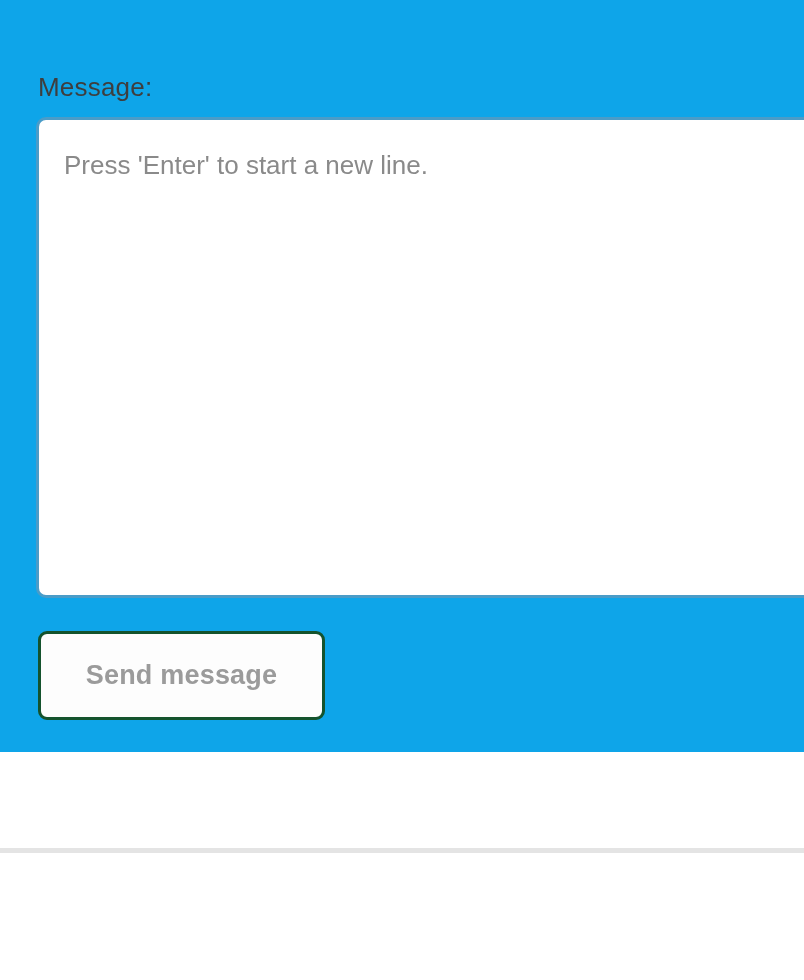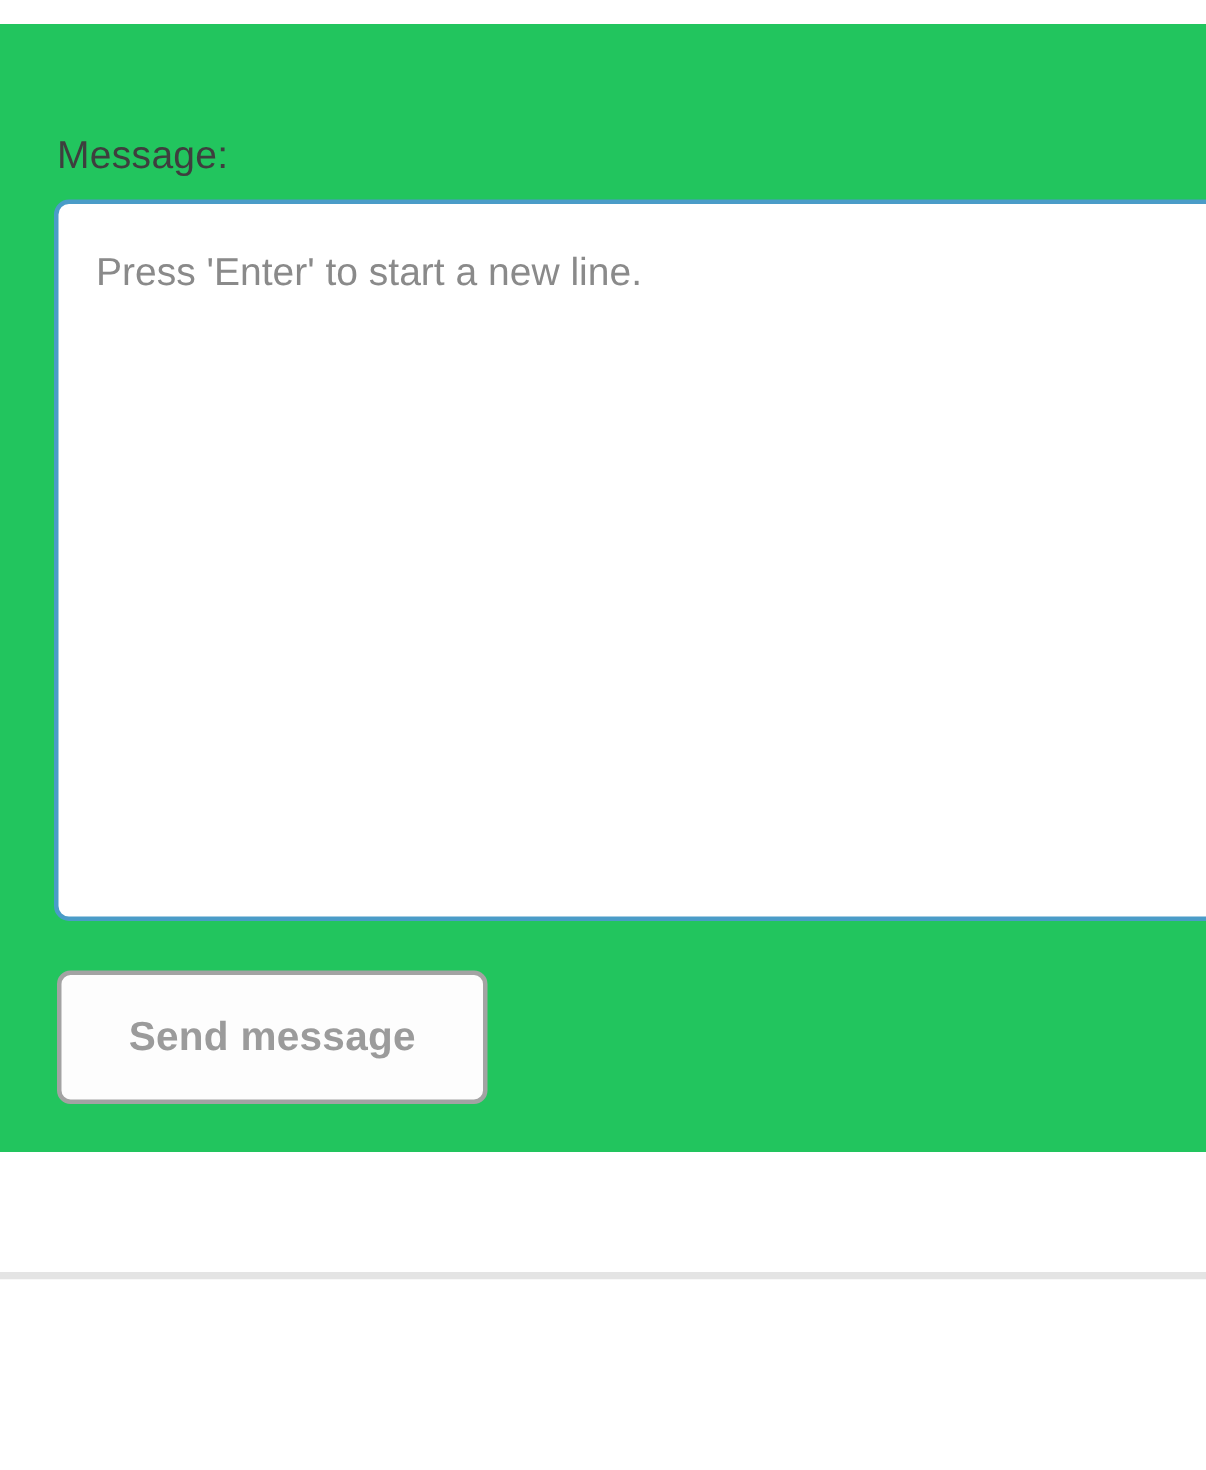--- a/index.html
+++ b/index.html
@@ -12,24 +12,24 @@
     overflow: hidden;
     position: relative;
     background: #ffffff;
     font-family: "Liberation Sans", sans-serif;
   }
 
   
   .form-panel {
     position: absolute;
     left: 0;
-    top: 16px;
+    top: 0;
     width: 804px;
     height: 752px;
-    background: #22c55e;
+    background: #0ea5e9;
   }
 
   .message-label {
     position: absolute;
     left: 38px;
     top: 70px;
     font-size: 26px;
     line-height: 34px;
     color: #3e3e3e;
     letter-spacing: 0.2px;
@@ -59,21 +59,21 @@
   }
 
   .send-button {
     position: absolute;
     left: 38px;
     top: 631px;
     width: 287px;
     height: 89px;
     box-sizing: border-box;
     background: #fdfdfd;
-    border: 3px solid #a3a3a3;
+    border: 3px solid #14532d;
     border-radius: 9px;
     font-family: "Liberation Sans", sans-serif;
     font-size: 27px;
     font-weight: bold;
     color: #9b9b9b;
     letter-spacing: 0.2px;
     text-align: center;
     cursor: pointer;
   }
 

